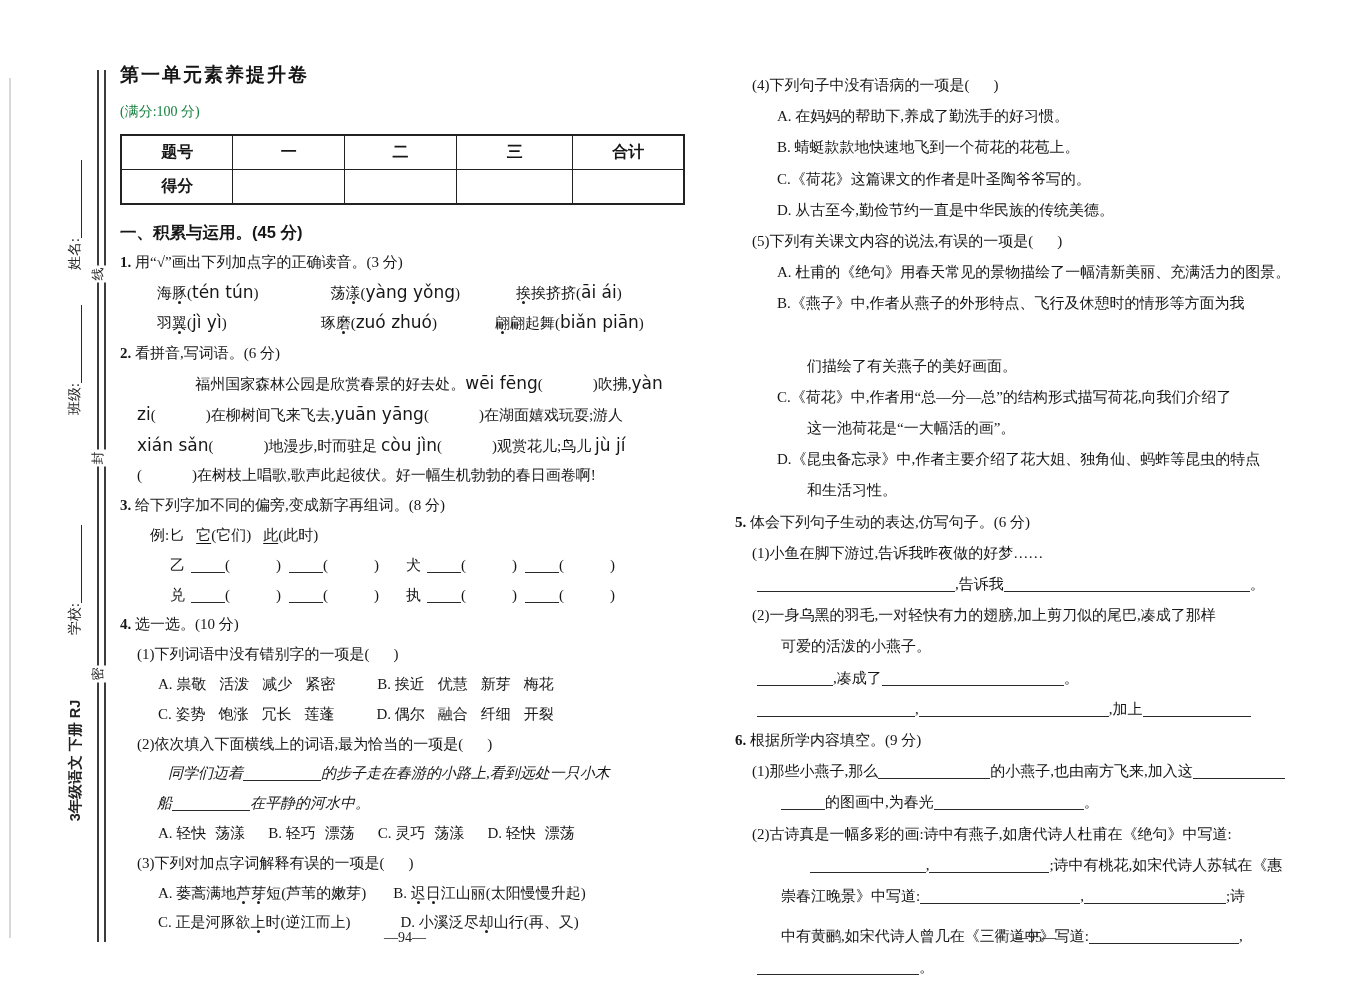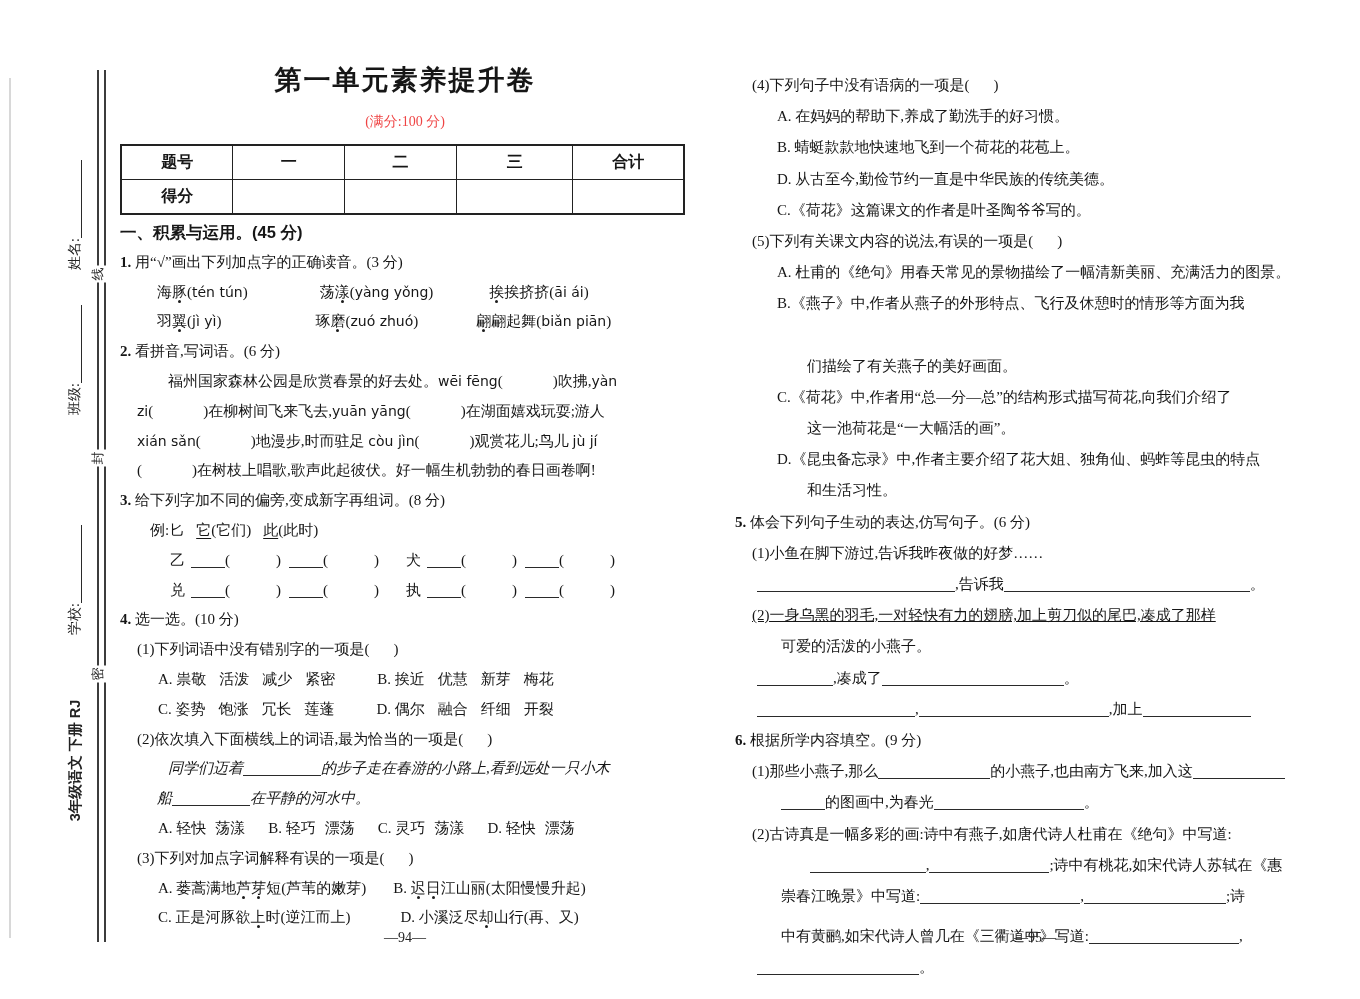--- a/index.html
+++ b/index.html
@@ -23,41 +23,41 @@
         padding:1px 2px;z-index:2;color:#222;}
   .seal.s1{left:89px;top:264px;}
   .seal.s2{left:89px;top:448px;}
   .seal.s3{left:89px;top:664px;}
 
   
   .page{position:absolute;top:60px;height:939px;}
   .pleft{left:120px;width:570px;}
   .pright{left:735px;width:600px;}
   .title{font-family:"Liberation Sans","DejaVu Sans",sans-serif;font-weight:bold;
-         font-size:27px;letter-spacing:2px;text-align:center;margin-top:2px;}
-  .subtitle{text-align:center;font-size:14px;margin-top:15px;color:#ef4444;}
+         font-size:19px;letter-spacing:2px;margin-top:2px;}
+  .subtitle{text-align:left;font-size:14px;margin-top:15px;color:#15803d;}
   .score-table{border-collapse:collapse;margin-top:13px;width:565px;
                font-family:"Liberation Sans","DejaVu Sans",sans-serif;font-weight:bold;font-size:16px;}
   .score-table td{border:1.5px solid #222;height:31px;text-align:center;vertical-align:middle;}
   .score-table{border:2.5px solid #222;padding-left:9px;}
   .score-table td:nth-child(1){width:112px;}
   .score-table td:nth-child(2){width:112px;}
   .score-table td:nth-child(3){width:113px;}
   .score-table td:nth-child(4){width:117px;}
   .score-table td:nth-child(5){width:111px;}
 
   .lines{position:absolute;left:0;right:0;font-size:15px;}
   .llines{top:158px;line-height:29.8px;}
   .rlines{top:10px;line-height:31.2px;}
   .line{white-space:nowrap;}
 
   .line.sec{font-family:"Liberation Sans","DejaVu Sans",sans-serif;font-weight:bold;font-size:16.5px;}
   .b{font-weight:bold;}
   .kai{font-style:italic;}
-  .pin{font-family:"DejaVu Sans","Liberation Sans",sans-serif;font-size:14px;}
+  .pin{font-family:"DejaVu Sans","Liberation Sans",sans-serif;font-size:17px;}
   .u{text-decoration:underline;text-underline-offset:3px;}
   .gap{display:inline-block;}
   .blank{display:inline-block;height:14px;border-bottom:1px solid #2a2a2a;vertical-align:-3px;}
   .dot{position:relative;}
   .dot::after{content:"";position:absolute;left:50%;bottom:-3px;width:3px;height:3px;
               margin-left:-1.5px;border-radius:50%;background:#1c1c1c;}
   .pagenum{position:absolute;top:870px;left:0;right:0;text-align:center;font-size:14px;color:#222;}
 </style>
 </head>
 <body>
@@ -102,21 +102,21 @@
         <td></td>
       </tr>
     </tbody>
       </table>
     <div class="lines llines">
         <div class="line sec">一、积累与运用。(45 分)</div>
         <div class="line"><span class="b">1.</span> 用“√”画出下列加点字的正确读音。(3 分)</div>
         <div class="line" style="padding-left: 37px;">海<span class="dot">豚</span>(<span class="pin">tén tún</span>)<span class="gap" style="width: 72px;"></span>荡<span class="dot">漾</span>(<span class="pin">yàng yǒng</span>)<span class="gap" style="width: 56px;"></span><span class="dot">挨</span>挨挤挤(<span class="pin">āi ái</span>)</div>
         <div class="line" style="padding-left: 37px;">羽<span class="dot">翼</span>(<span class="pin">jì yì</span>)<span class="gap" style="width: 94px;"></span>琢<span class="dot">磨</span>(<span class="pin">zuó zhuó</span>)<span class="gap" style="width: 58px;"></span><span class="dot">翩</span>翩起舞(<span class="pin">biǎn piān</span>)</div>
         <div class="line"><span class="b">2.</span> 看拼音,写词语。(6 分)</div>
-        <div class="line" style="padding-left: 48px;">福州国家森林公园是欣赏春景的好去处。<span class="pin">wēi fēng</span>(<span class="gap" style="width: 50px;"></span>)吹拂,<span class="pin">yàn</span></div>
+        <div class="line" style="padding-left: 48px; text-align: center;">福州国家森林公园是欣赏春景的好去处。<span class="pin">wēi fēng</span>(<span class="gap" style="width: 50px;"></span>)吹拂,<span class="pin">yàn</span></div>
         <div class="line" style="padding-left: 17px;"><span class="pin">zi</span>(<span class="gap" style="width: 50px;"></span>)在柳树间飞来飞去,<span class="pin">yuān yāng</span>(<span class="gap" style="width: 50px;"></span>)在湖面嬉戏玩耍;游人</div>
         <div class="line" style="padding-left: 17px;"><span class="pin">xián sǎn</span>(<span class="gap" style="width: 50px;"></span>)地漫步,时而驻足 <span class="pin">còu jìn</span>(<span class="gap" style="width: 50px;"></span>)观赏花儿;鸟儿 <span class="pin">jù jí</span></div>
         <div class="line" style="padding-left: 17px;">(<span class="gap" style="width: 50px;"></span>)在树枝上唱歌,歌声此起彼伏。好一幅生机勃勃的春日画卷啊!</div>
         <div class="line"><span class="b">3.</span> 给下列字加不同的偏旁,变成新字再组词。(8 分)</div>
         <div class="line" style="padding-left: 30px;">例:匕<span class="gap" style="width: 12px;"></span><span class="u">它</span>(它们)<span class="gap" style="width: 12px;"></span><span class="u">此</span>(此时)</div>
         <div class="line" style="padding-left: 50px;">乙<span class="gap" style="width: 6px;"></span><span class="blank" style="width: 34px;"></span>(<span class="gap" style="width: 46px;"></span>)<span class="gap" style="width: 8px;"></span><span class="blank" style="width: 34px;"></span>(<span class="gap" style="width: 46px;"></span>)<span class="gap" style="width: 27px;"></span>犬<span class="gap" style="width: 6px;"></span><span class="blank" style="width: 34px;"></span>(<span class="gap" style="width: 46px;"></span>)<span class="gap" style="width: 8px;"></span><span class="blank" style="width: 34px;"></span>(<span class="gap" style="width: 46px;"></span>)</div>
         <div class="line" style="padding-left: 50px;">兑<span class="gap" style="width: 6px;"></span><span class="blank" style="width: 34px;"></span>(<span class="gap" style="width: 46px;"></span>)<span class="gap" style="width: 8px;"></span><span class="blank" style="width: 34px;"></span>(<span class="gap" style="width: 46px;"></span>)<span class="gap" style="width: 27px;"></span>执<span class="gap" style="width: 6px;"></span><span class="blank" style="width: 34px;"></span>(<span class="gap" style="width: 46px;"></span>)<span class="gap" style="width: 8px;"></span><span class="blank" style="width: 34px;"></span>(<span class="gap" style="width: 46px;"></span>)</div>
         <div class="line"><span class="b">4.</span> 选一选。(10 分)</div>
         <div class="line" style="padding-left: 17px;">(1)下列词语中没有错别字的一项是(<span class="gap" style="width: 24px;"></span>)</div>
         <div class="line" style="padding-left: 38px;">A. 祟敬<span class="gap" style="width: 13px;"></span>活泼<span class="gap" style="width: 13px;"></span>减少<span class="gap" style="width: 13px;"></span>紧密<span class="gap" style="width: 42px;"></span>B. 挨近<span class="gap" style="width: 13px;"></span>优慧<span class="gap" style="width: 13px;"></span>新芽<span class="gap" style="width: 13px;"></span>梅花</div>
@@ -130,34 +130,34 @@
         <div class="line" style="padding-left: 38px;">C. 正是河豚欲<span class="dot">上</span>时(逆江而上)<span class="gap" style="width: 50px;"></span>D. 小溪泛尽<span class="dot">却</span>山行(再、又)</div>
       </div>
     <div class="pagenum">—94—</div>
   </div>
 
   <div class="page pright">
     <div class="lines rlines">
         <div class="line" style="padding-left: 17px;">(4)下列句子中没有语病的一项是(<span class="gap" style="width: 24px;"></span>)</div>
         <div class="line" style="padding-left: 42px;">A. 在妈妈的帮助下,养成了勤洗手的好习惯。</div>
         <div class="line" style="padding-left: 42px;">B. 蜻蜓款款地快速地飞到一个荷花的花苞上。</div>
+        <div class="line" style="padding-left: 42px;">C.《荷花》这篇课文的作者是叶圣陶爷爷写的。</div>
         <div class="line" style="padding-left: 42px;">D. 从古至今,勤俭节约一直是中华民族的传统美德。</div>
-        <div class="line" style="padding-left: 42px;">C.《荷花》这篇课文的作者是叶圣陶爷爷写的。</div>
         <div class="line" style="padding-left: 17px;">(5)下列有关课文内容的说法,有误的一项是(<span class="gap" style="width: 24px;"></span>)</div>
         <div class="line" style="padding-left: 42px;">A. 杜甫的《绝句》用春天常见的景物描绘了一幅清新美丽、充满活力的图景。</div>
         <div class="line" style="padding-left: 42px;">B.《燕子》中,作者从燕子的外形特点、飞行及休憩时的情形等方面为我</div>
         <div class="line" style="padding-left: 72px; margin-top: 31px;">们描绘了有关燕子的美好画面。</div>
         <div class="line" style="padding-left: 42px;">C.《荷花》中,作者用“总—分—总”的结构形式描写荷花,向我们介绍了</div>
         <div class="line" style="padding-left: 72px;">这一池荷花是“一大幅活的画”。</div>
         <div class="line" style="padding-left: 42px;">D.《昆虫备忘录》中,作者主要介绍了花大姐、独角仙、蚂蚱等昆虫的特点</div>
         <div class="line" style="padding-left: 72px;">和生活习性。</div>
         <div class="line"><span class="b">5.</span> 体会下列句子生动的表达,仿写句子。(6 分)</div>
         <div class="line" style="padding-left: 17px;">(1)小鱼在脚下游过,告诉我昨夜做的好梦……</div>
         <div class="line" style="padding-left: 22px;"><span class="blank" style="width: 198px;"></span>,告诉我<span class="blank" style="width: 246px;"></span>。</div>
-        <div class="line" style="padding-left: 17px; text-decoration: underline;">(2)一身乌黑的羽毛,一对轻快有力的翅膀,加上剪刀似的尾巴,凑成了那样</div>
+        <div class="line" style="padding-left: 17px;">(2)一身乌黑的羽毛,一对轻快有力的翅膀,加上剪刀似的尾巴,凑成了那样</div>
         <div class="line" style="padding-left: 46px;">可爱的活泼的小燕子。</div>
         <div class="line" style="padding-left: 22px;"><span class="blank" style="width: 76px;"></span>,凑成了<span class="blank" style="width: 182px;"></span>。</div>
         <div class="line" style="padding-left: 22px;"><span class="blank" style="width: 158px;"></span>,<span class="blank" style="width: 190px;"></span>,加上<span class="blank" style="width: 108px;"></span></div>
         <div class="line"><span class="b">6.</span> 根据所学内容填空。(9 分)</div>
         <div class="line" style="padding-left: 17px;">(1)那些小燕子,那么<span class="blank" style="width: 112px;"></span>的小燕子,也由南方飞来,加入这<span class="blank" style="width: 92px;"></span></div>
         <div class="line" style="padding-left: 46px;"><span class="blank" style="width: 44px;"></span>的图画中,为春光<span class="blank" style="width: 150px;"></span>。</div>
         <div class="line" style="padding-left: 17px;">(2)古诗真是一幅多彩的画:诗中有燕子,如唐代诗人杜甫在《绝句》中写道:</div>
         <div class="line" style="padding-left: 22px; text-align: center;"><span class="blank" style="width: 116px;"></span>,<span class="blank" style="width: 120px;"></span>;诗中有桃花,如宋代诗人苏轼在《惠</div>
         <div class="line" style="padding-left: 46px;">崇春江晚景》中写道:<span class="blank" style="width: 160px;"></span>,<span class="blank" style="width: 142px;"></span>;诗</div>
         <div class="line" style="padding-left: 46px; margin-top: 9px;">中有黄鹂,如宋代诗人曾几在《三衢道中》写道:<span class="blank" style="width: 150px;"></span>,</div>

